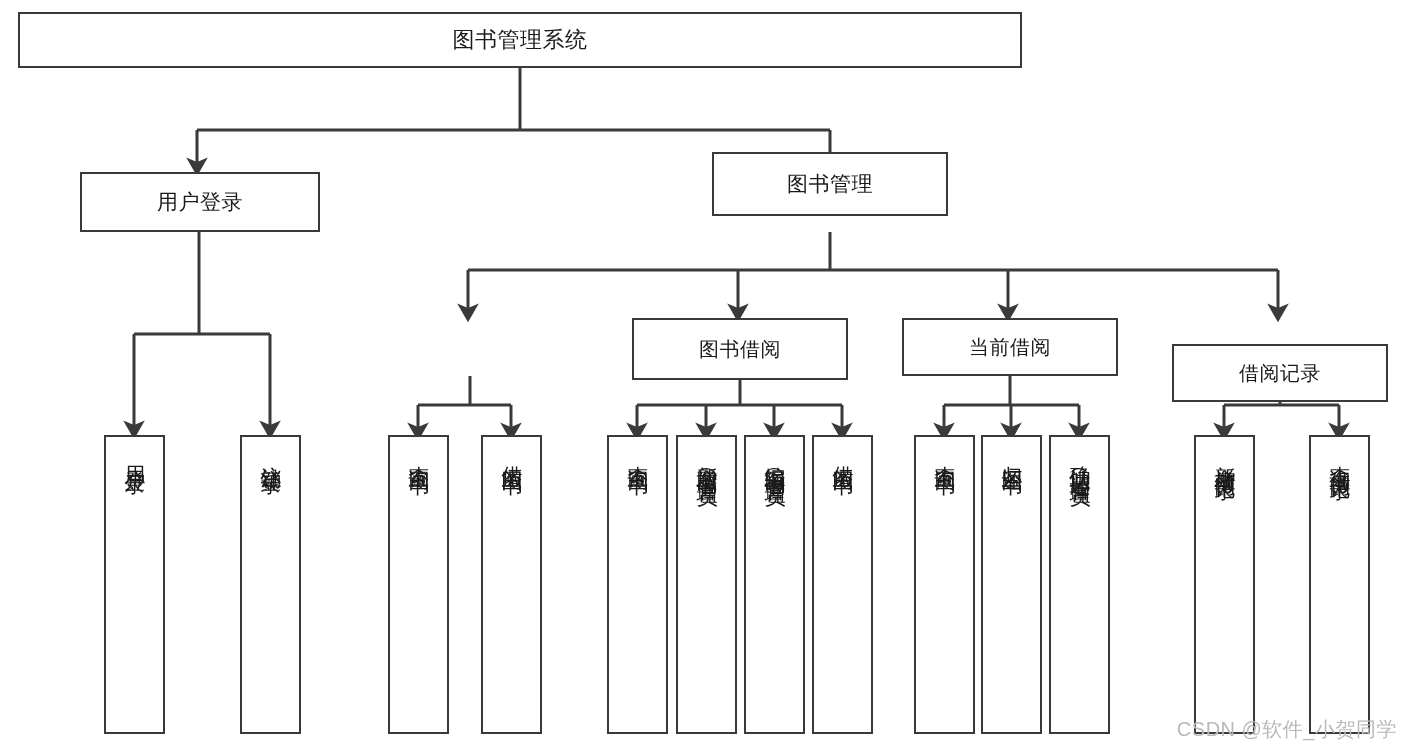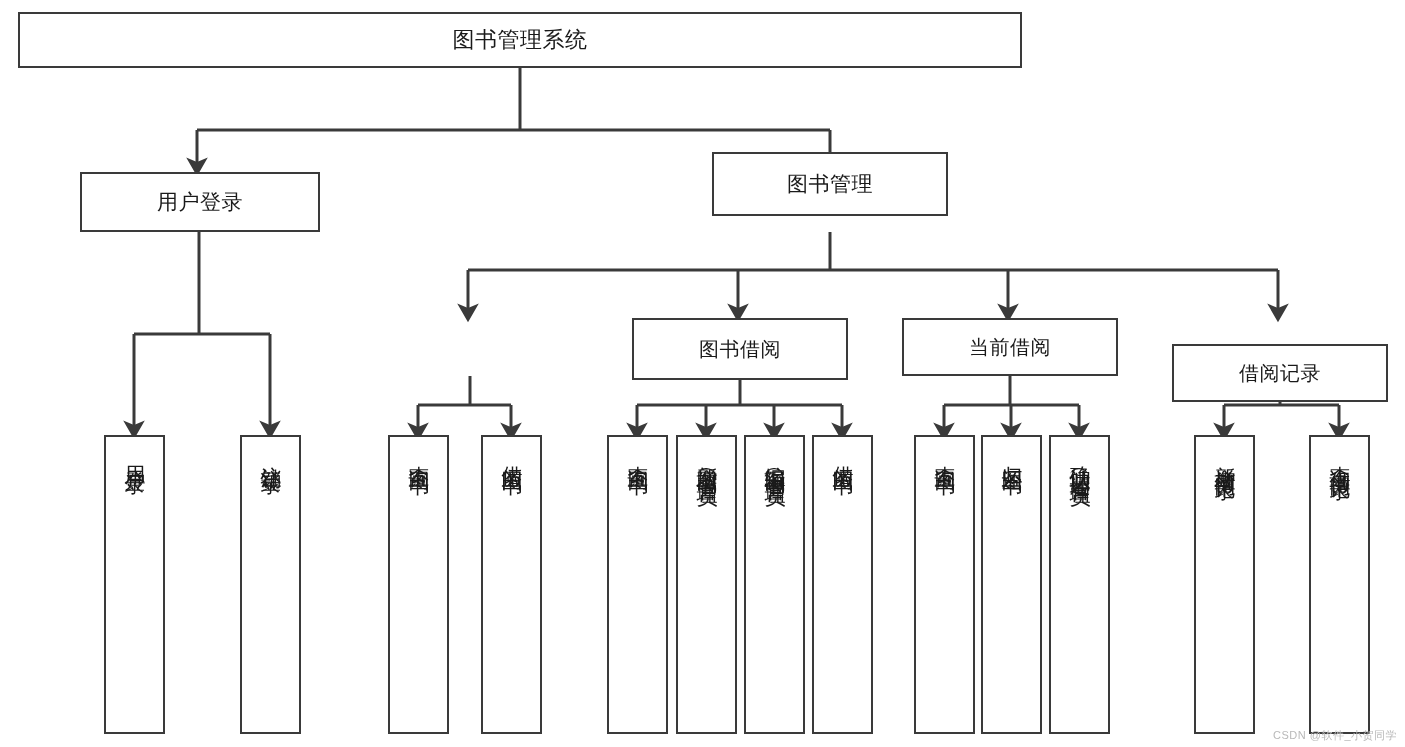--- a/index.html
+++ b/index.html
@@ -62,21 +62,21 @@
     line-height: 1.18;
     letter-spacing: 3px;
     white-space: nowrap;
     height: auto;
   }
   
   #watermark {
     position: absolute;
     right: 8px;
     bottom: 4px;
-    font-size: 11px;
+    font-size: 20px;
     color: #b9b9b9;
     white-space: nowrap;
     letter-spacing: 0.5px;
     pointer-events: none;
   }
 </style>
 </head>
 <body>
 
 <div id="diagram-root">

